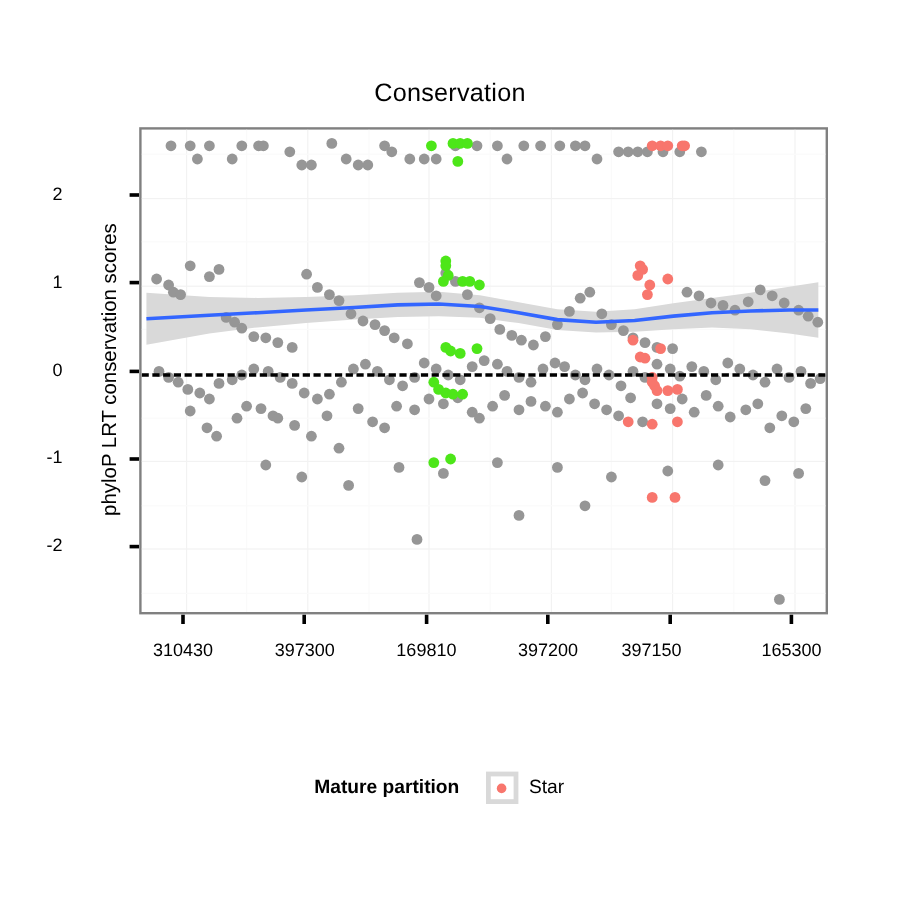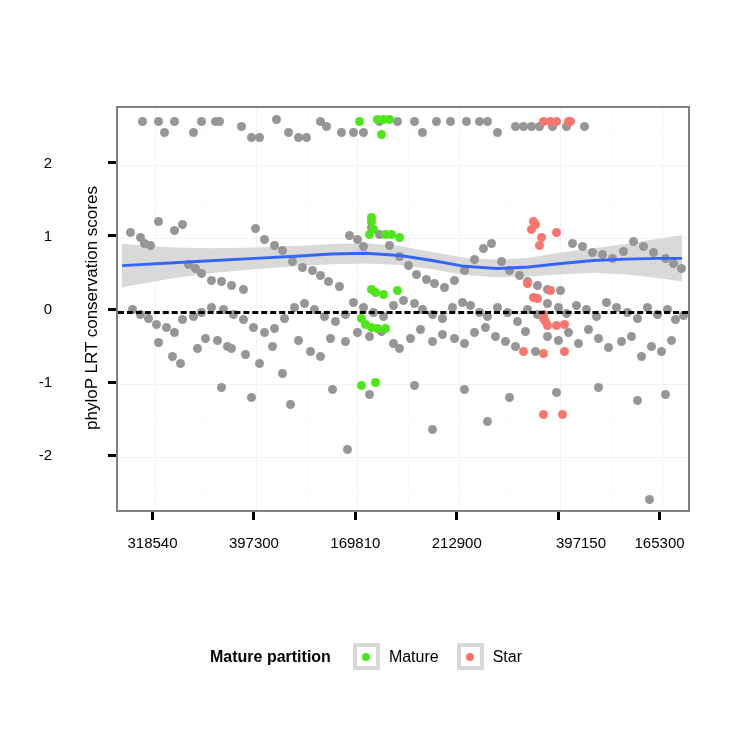--- a/index.html
+++ b/index.html
@@ -171,43 +171,44 @@
     width: 100%;
     height: 100%;
     overflow: visible;
   }
 </style>
 </head>
 <body>
 
 <div id="root">
 
+  <div id="plot-title">Conservation</div>
 
   <div id="y-axis-title">phyloP LRT conservation scores</div>
 
   <div id="y-tick-labels">
       <div class="ytick-label" style="top: 153.957px;">2</div>
       <div class="ytick-label" style="top: 226.978px;">1</div>
       <div class="ytick-label" style="top: 300px;">0</div>
       <div class="ytick-label" style="top: 373.022px;">-1</div>
       <div class="ytick-label" style="top: 446.043px;">-2</div>
     </div>
   <div id="y-tick-marks">
       <div class="ytick-mark" style="top: 161.457px;"></div>
       <div class="ytick-mark" style="top: 234.478px;"></div>
       <div class="ytick-mark" style="top: 307.5px;"></div>
       <div class="ytick-mark" style="top: 380.522px;"></div>
       <div class="ytick-mark" style="top: 453.543px;"></div>
     </div>
   <div id="x-tick-labels">
-      <div class="xtick-label" style="left: 152.509px;">318540</div>
+      <div class="xtick-label" style="left: 152.509px;">310430</div>
       <div class="xtick-label" style="left: 253.922px;">397300</div>
       <div class="xtick-label" style="left: 355.336px;">169810</div>
-      <div class="xtick-label" style="left: 456.749px;">212900</div>
-      <div class="xtick-label" style="left: 581px;">397150</div>
+      <div class="xtick-label" style="left: 456.749px;">397200</div>
+      <div class="xtick-label" style="left: 543px;">397150</div>
       <div class="xtick-label" style="left: 659.576px;">165300</div>
     </div>
   <div id="x-tick-marks">
       <div class="xtick-mark" style="left: 152.509px;"></div>
       <div class="xtick-mark" style="left: 253.922px;"></div>
       <div class="xtick-mark" style="left: 355.336px;"></div>
       <div class="xtick-mark" style="left: 456.749px;"></div>
       <div class="xtick-mark" style="left: 558.163px;"></div>
       <div class="xtick-mark" style="left: 659.576px;"></div>
     </div>
@@ -514,26 +515,20 @@
         <path d="M4.056537102473498 159.18705035971223 L56.791519434628974 156.2661870503597 L97.35689045936397 154.0755395683453 L137.92226148409893 151.88489208633095 L178.4876325088339 149.69424460431657 L214.9964664310954 147.50359712230215 L249.47703180212014 146.773381294964 L283.9575971731449 148.9640287769784 L316.4098939929329 154.0755395683453 L348.8621908127208 159.91726618705036 L381.3144876325088 162.10791366906474 L413.7667844522968 160.6474820143885 L446.2190812720848 156.99640287769785 L478.67137809187284 154.0755395683453 L511.12367491166077 152.61510791366905 L543.5759717314487 151.88489208633095 L567.9151943462898 151.88489208633095" fill="none" stroke="#3366FF" stroke-width="3"></path>
       </svg>
     <div id="zero-line" style="top: 203px;"></div>
   </div>
 
   <div id="legend">
     <span id="legend-title">Mature partition</span>
     <span id="legend-entries" style="display: inline-flex; align-items: center;">
         <span class="legend-entry">
           <span class="legend-key">
-            <span class="legend-dot" style="background: rgb(77, 230, 25);"></span>
-          </span>
-          <span class="legend-label">Mature</span>
-        </span>
-        <span class="legend-entry">
-          <span class="legend-key">
             <span class="legend-dot" style="background: rgb(248, 118, 109);"></span>
           </span>
           <span class="legend-label">Star</span>
         </span>
       </span>
   </div>
 
 </div>
 
 </body></html>

